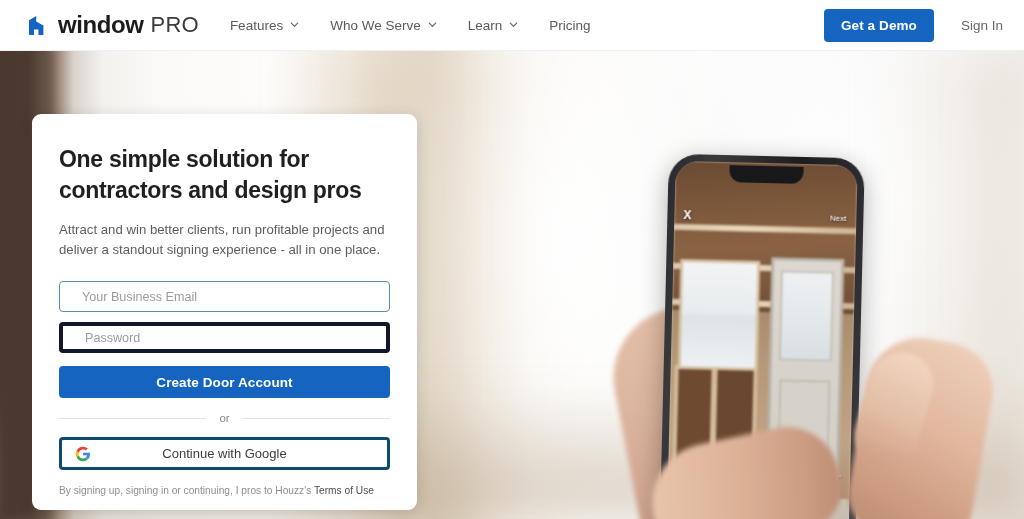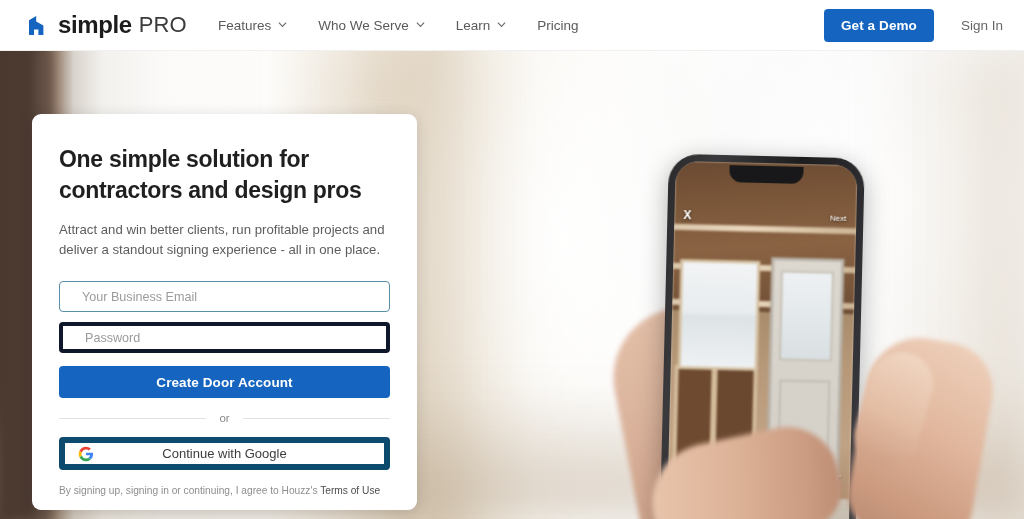--- a/index.html
+++ b/index.html
@@ -459,21 +459,21 @@
   .or-text {
     font-size: 11.5px;
     color: #888888;
     margin: 0 13px;
   }
 
   .google-btn {
     width: 100%;
     height: 33px;
     background: #ffffff;
-    border: 6px solid #0c4a6e;
+    border: 3px solid #0c4a6e;
     border-radius: 4px;
     display: flex;
     align-items: center;
     cursor: pointer;
     position: relative;
     font-family: "Liberation Sans", sans-serif;
   }
   .google-g {
     position: absolute;
     left: 13px;
@@ -555,21 +555,21 @@
   </div>
 
   <div class="header">
 
     <div class="logo-wrap">
       <span class="logo-mark">
         <svg width="23" height="23" viewBox="0 0 23 23">
           <path d="M2 6.2 L9.2 2 L9.2 7.6 L16.4 11.6 L16.4 21 L11.4 21 L11.4 15.4 L7 15.4 L7 21 L2 21 Z" fill="#1565c0"></path>
         </svg>
       </span>
-      <span class="logo-houzz">simple</span>
+      <span class="logo-houzz">window</span>
       <span class="logo-pro">PRO</span>
     </div>
 
     <div class="nav">
       <div class="nav-item">
         <span>Features</span>
         <span class="caret">
           <svg width="9" height="9" viewBox="0 0 10 10">
               <path d="M1 3 L5 7 L9 3" stroke="#6a6a6a" stroke-width="1.3" fill="none"></path>
             </svg>
@@ -625,17 +625,17 @@
           <path fill="#4285F4" d="M45.1 24.5c0-1.6-.1-2.8-.4-4H24v7.3h12.1c-.2 2-1.6 5-4.5 7l6.9 5.3c4.1-3.8 6.6-9.4 6.6-15.6z"></path>
           <path fill="#34A853" d="M24 46c5.9 0 10.9-2 14.5-5.3l-6.9-5.3c-1.8 1.3-4.3 2.2-7.6 2.2-5.8 0-10.7-3.8-12.5-9.1l-7.1 5.5C8.1 41.1 15.4 46 24 46z"></path>
           <path fill="#FBBC05" d="M11.5 28.5c-.5-1.4-.7-2.9-.7-4.5s.3-3.1.7-4.5l-7.1-5.5C2.9 17 2 20.4 2 24s.9 7 2.4 10l7.1-5.5z"></path>
           <path fill="#EA4335" d="M24 10.5c4.1 0 6.9 1.8 8.5 3.3l6.2-6C34.9 4.3 29.9 2 24 2 15.4 2 8.1 6.9 4.4 14l7.1 5.5c1.8-5.3 6.7-9 12.5-9z"></path>
         </svg>
       </span>
       <span class="google-label">Continue with Google</span>
     </div>
 
     <div class="legal">
-      <span>By signing up, signing in or continuing, I agree to Houzz's </span><a href="#">Terms of Use</a>
+      <span>By signing up, signing in or continuing, I pros to Houzz's </span><a href="#">Terms of Use</a>
     </div>
   </div>
 
 </div>
 
 </body></html>

